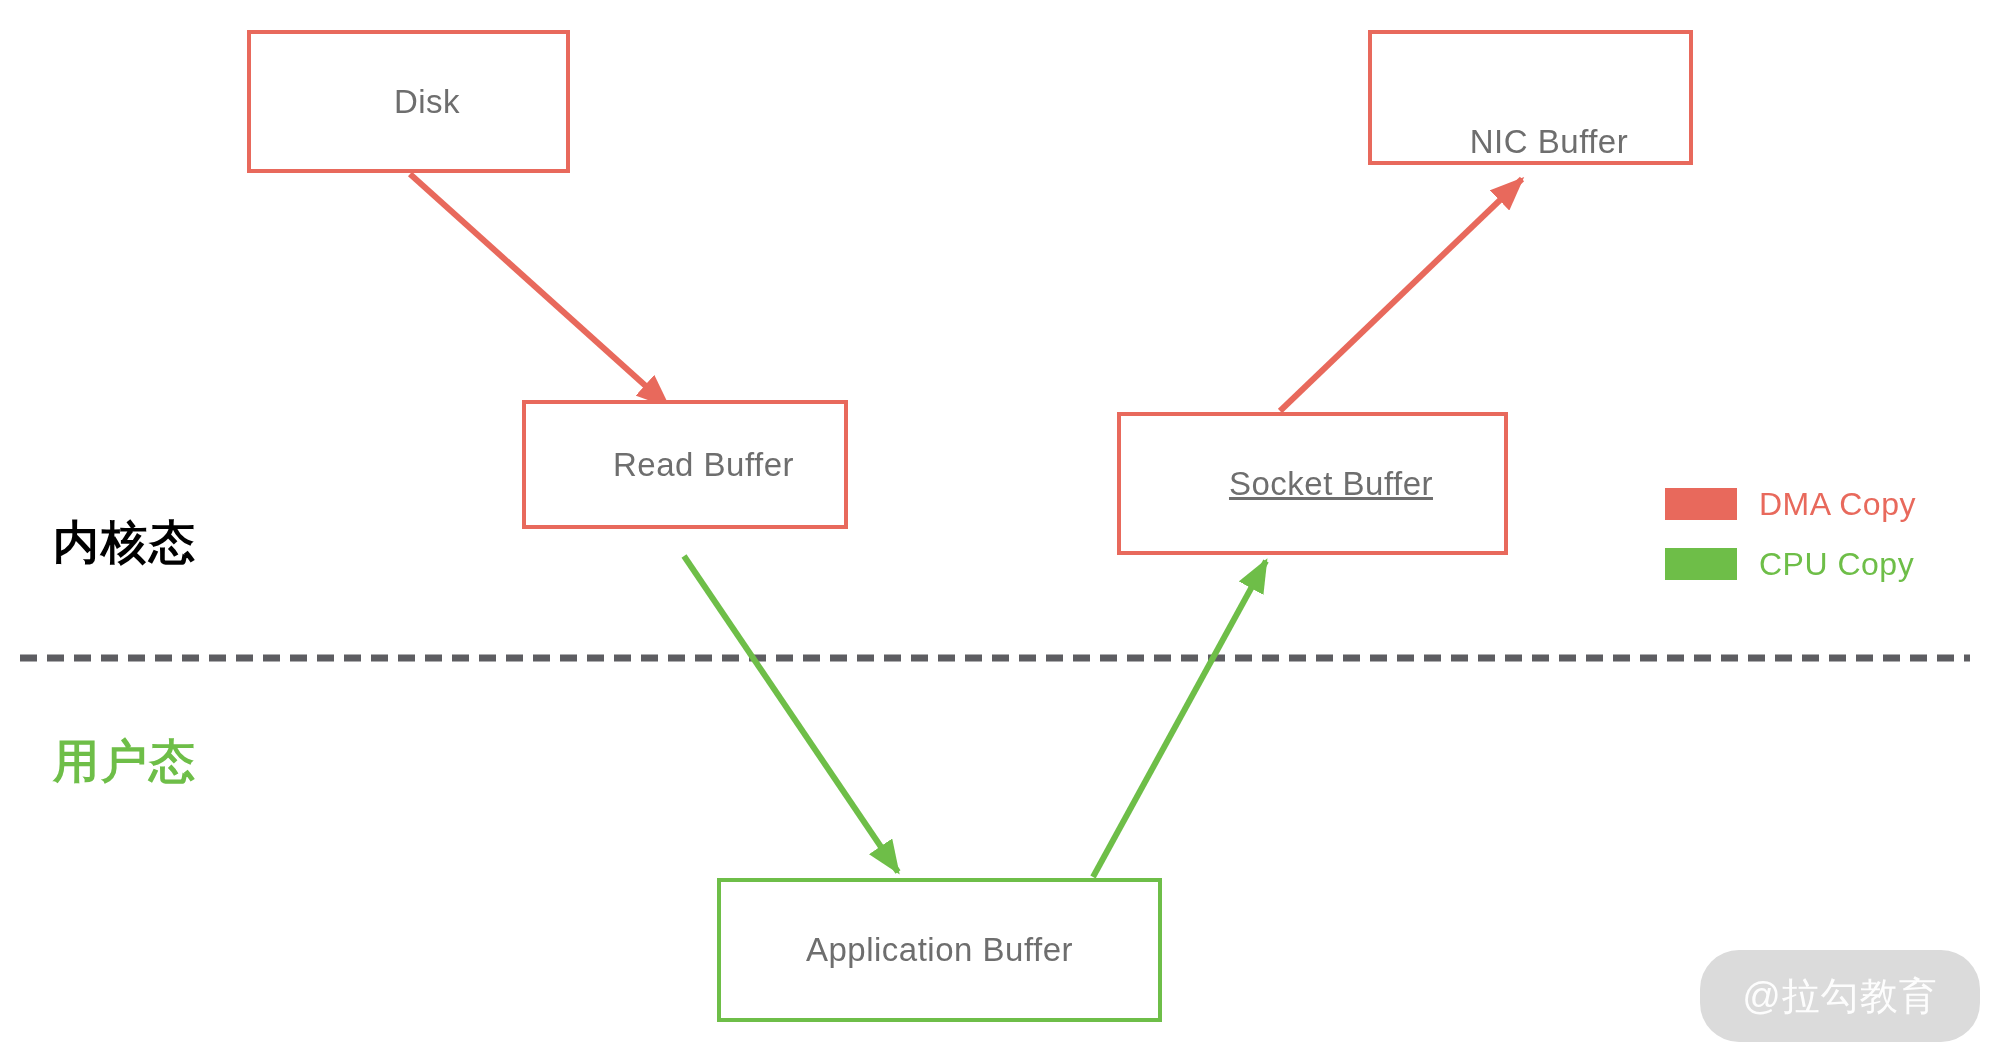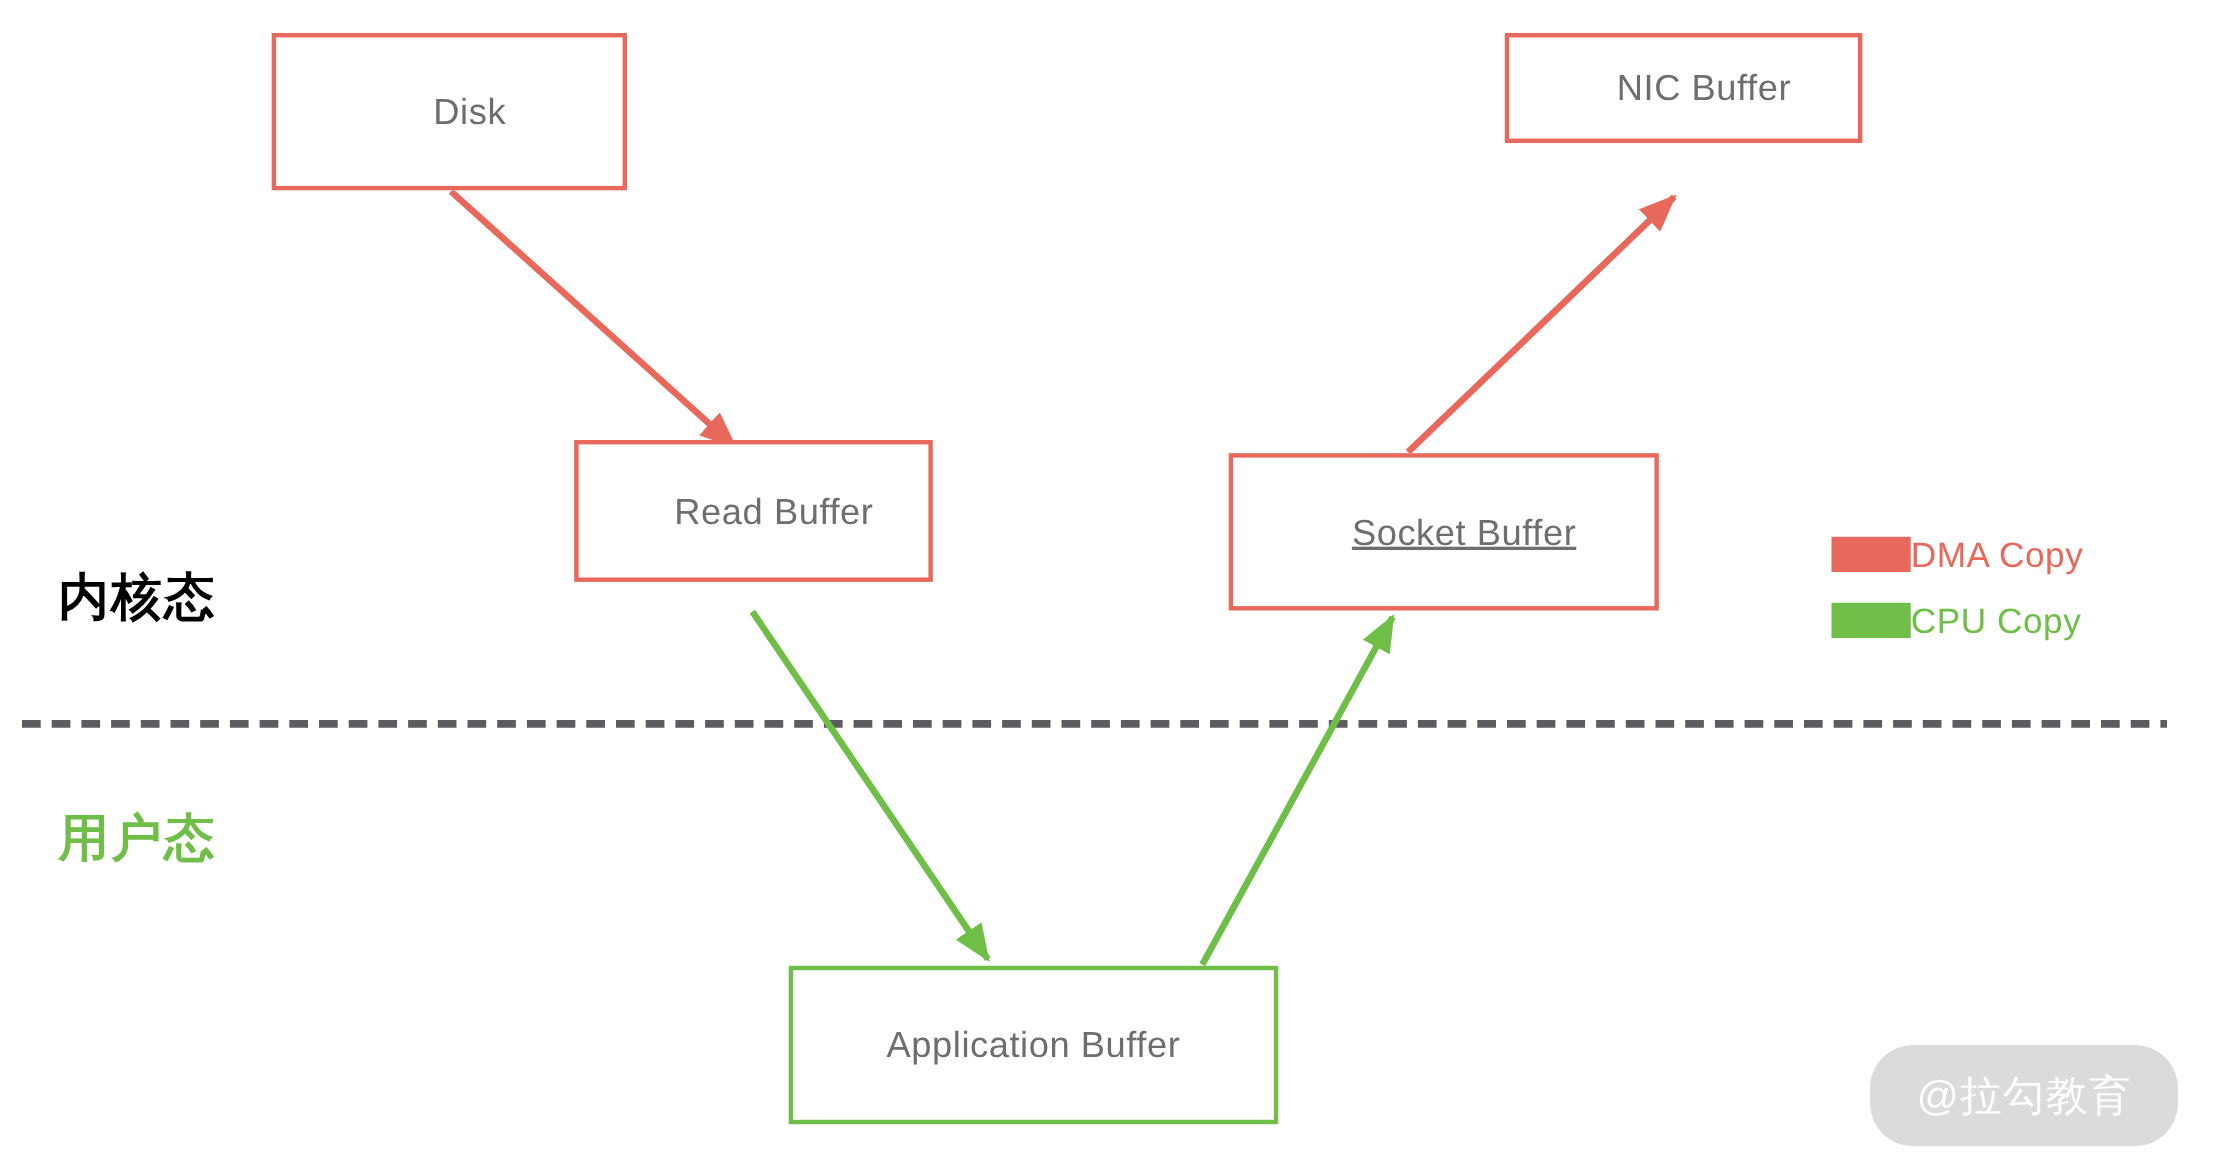--- a/index.html
+++ b/index.html
@@ -23,21 +23,21 @@
     display: flex;
     align-items: center;
     justify-content: center;
     font-size: 33px;
     color: #6e6e6e;
     letter-spacing: 0.5px;
   }
   .node.dma { border: 4px solid #e8695c; padding-left: 37px; }
   .node.cpu { border: 4px solid #6ebe48; }
   .node-disk          { left: 247px;  top: 30px;  width: 323px; height: 143px; }
-  .node-nic           { left: 1368px; top: 30px;  width: 325px; height: 100px; }
+  .node-nic           { left: 1368px; top: 30px;  width: 325px; height: 135px; align-items: flex-end; }
   .node-read          { left: 522px;  top: 400px; width: 326px; height: 129px; }
   .node-socket        { left: 1117px; top: 412px; width: 391px; height: 143px; text-decoration: underline; }
   .node-application   { left: 717px;  top: 878px; width: 445px; height: 144px; }
   .zone-label {
     position: absolute;
     left: 53px;
     font-size: 46px;
     font-weight: bold;
     letter-spacing: 2px;
   }
@@ -47,20 +47,21 @@
     position: absolute;
     left: 1665px;
     top: 488px;
     display: flex;
     flex-direction: column;
     gap: 28px;
   }
   .legend-row {
     display: flex;
     align-items: center;
+    gap: 22px;
     height: 32px;
   }
   .legend-swatch {
     width: 72px;
     height: 32px;
     flex: 0 0 auto;
   }
   .legend-swatch.dma { background: #e8695c; }
   .legend-swatch.cpu { background: #6ebe48; }
   .legend-label { font-size: 32px; letter-spacing: 0.5px; }

